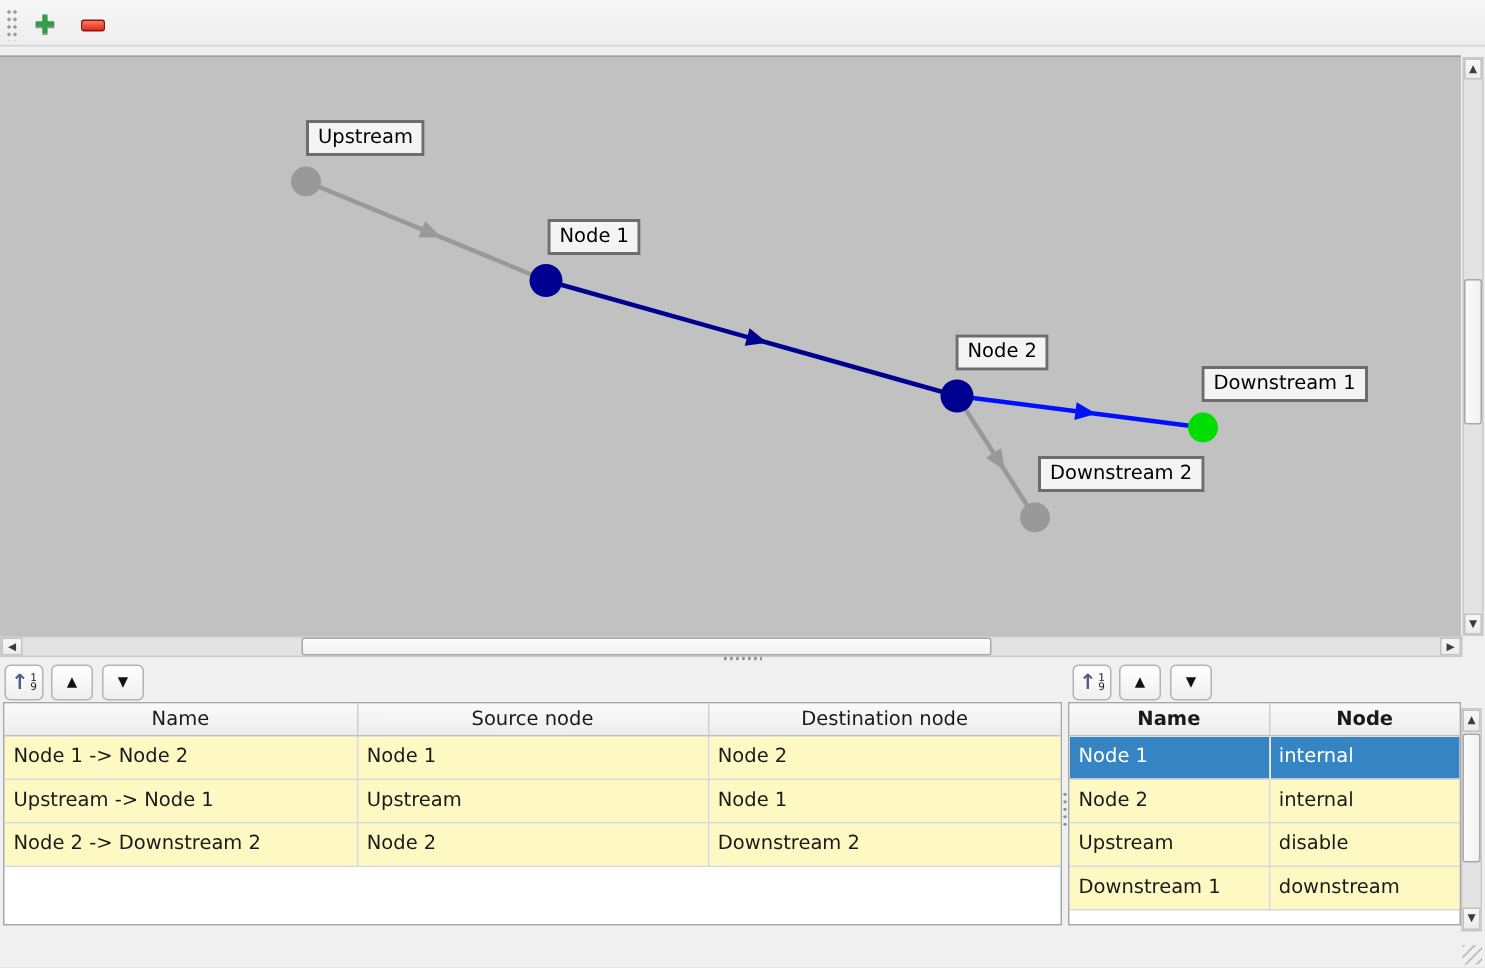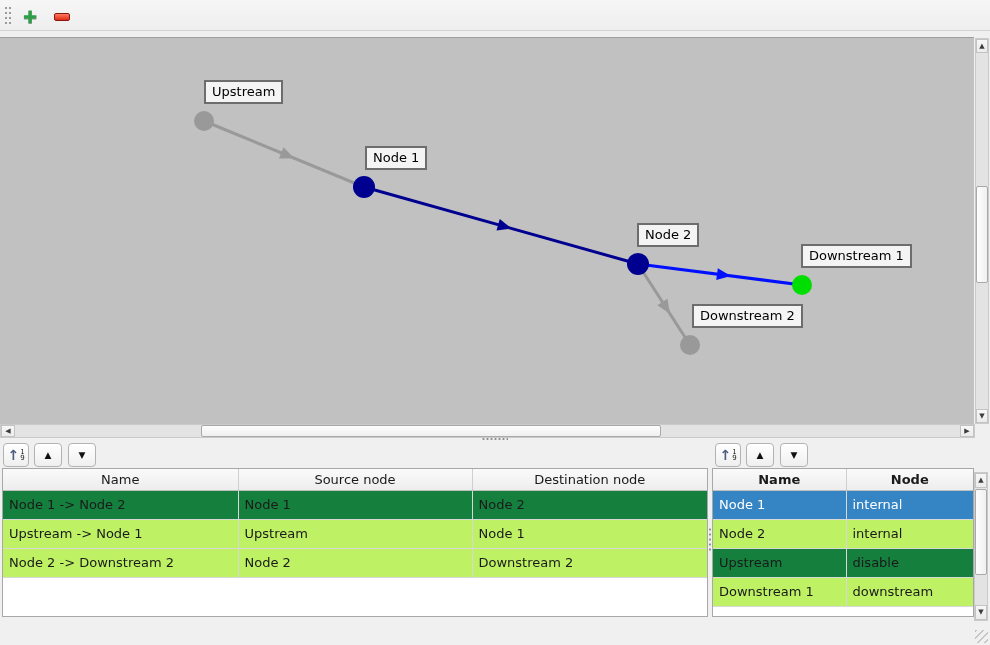--- a/index.html
+++ b/index.html
@@ -77,25 +77,25 @@
   .tblwrap { position:absolute; top:468px; height:149px; background:#ffffff;
     border:1px solid #a8a8a8; overflow:hidden; }
   .tbl-left  { left:2px;   width:706px; }
   .tbl-right { left:712px; width:262px; }
   table { border-collapse:collapse; table-layout:fixed; width:100%; }
   th { height:21px; font-weight:normal; font-size:13px; padding:0;
     background:linear-gradient(#fafafa,#ededed);
     border-right:1px solid #cfcfcf; border-bottom:1px solid #bfbfbf; }
   th:last-child { border-right:none; }
   .tbl-right th { font-weight:bold; }
-  td { height:29px; padding:0 2px 0 6px; font-size:13px; background:#15803d;
+  td { height:29px; padding:0 2px 0 6px; font-size:13px; background:#fef9c3;
     border-right:1px solid #d8d8d8; border-bottom:1px solid #d8d8d8;
     white-space:nowrap; overflow:hidden; }
   td:last-child { border-right:none; }
-  tr.alt td { background:#bef264; }
+  tr.alt td { background:#fef9c3; }
   tr.selected td { background:var(--selection,#3584c4); color:var(--selection-text,#fff); }
 
   .resize-grip { position:absolute; left:975px; top:630px; width:13px; height:13px;
     background:repeating-linear-gradient(135deg,#c4c4c4 0 1.5px,transparent 1.5px 5px); }
 </style>
 </head>
 <body>
 
 <div class="app">
 

